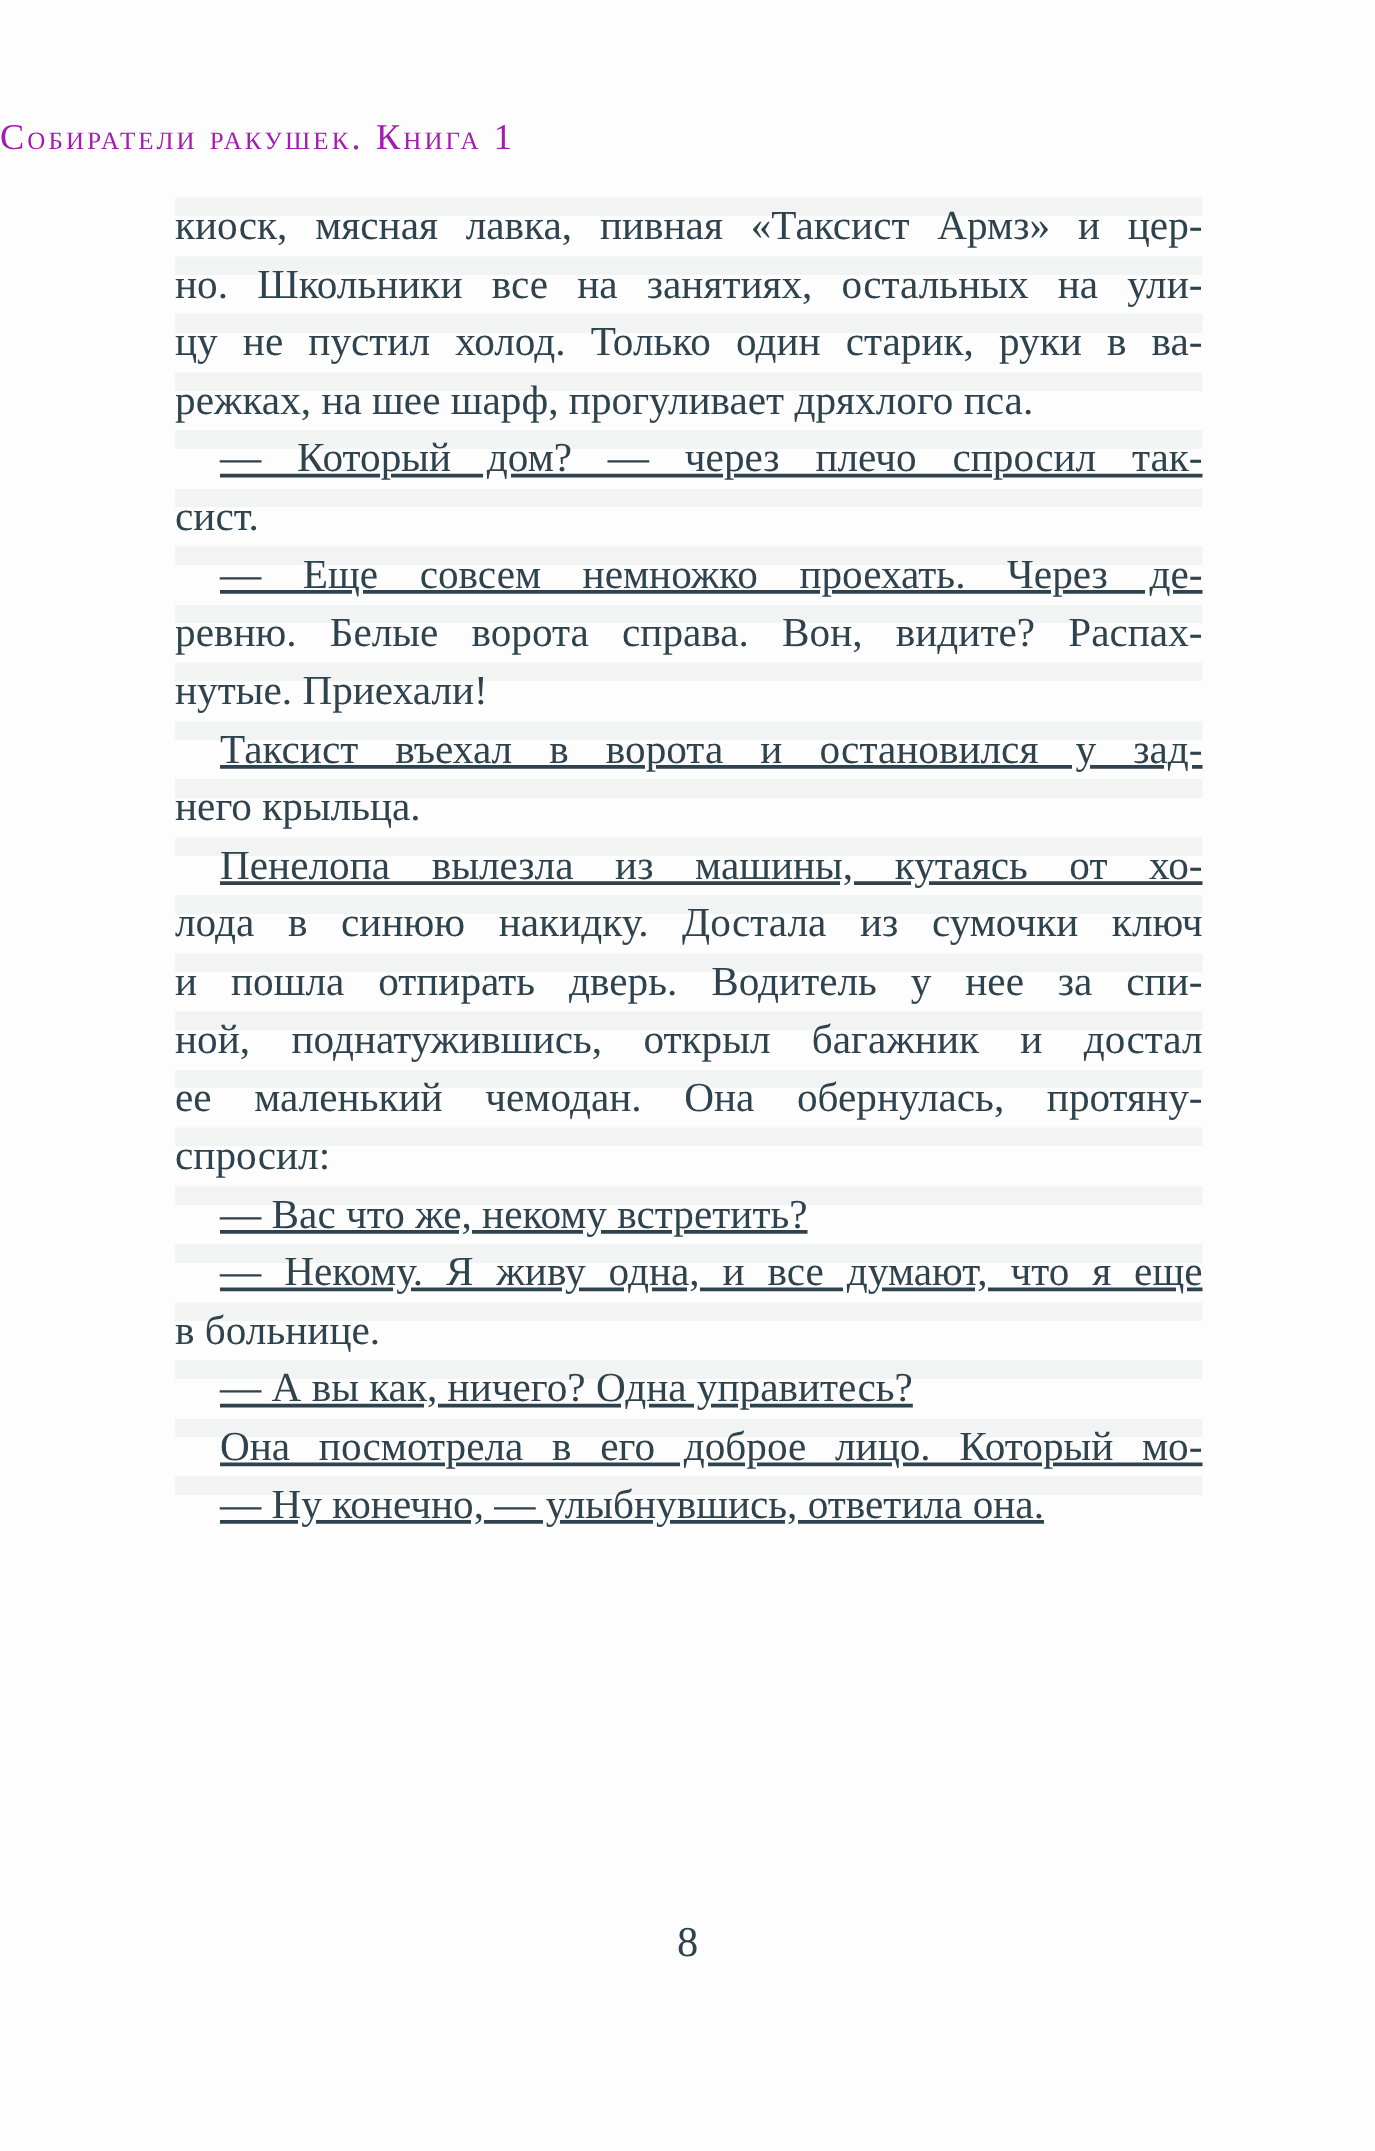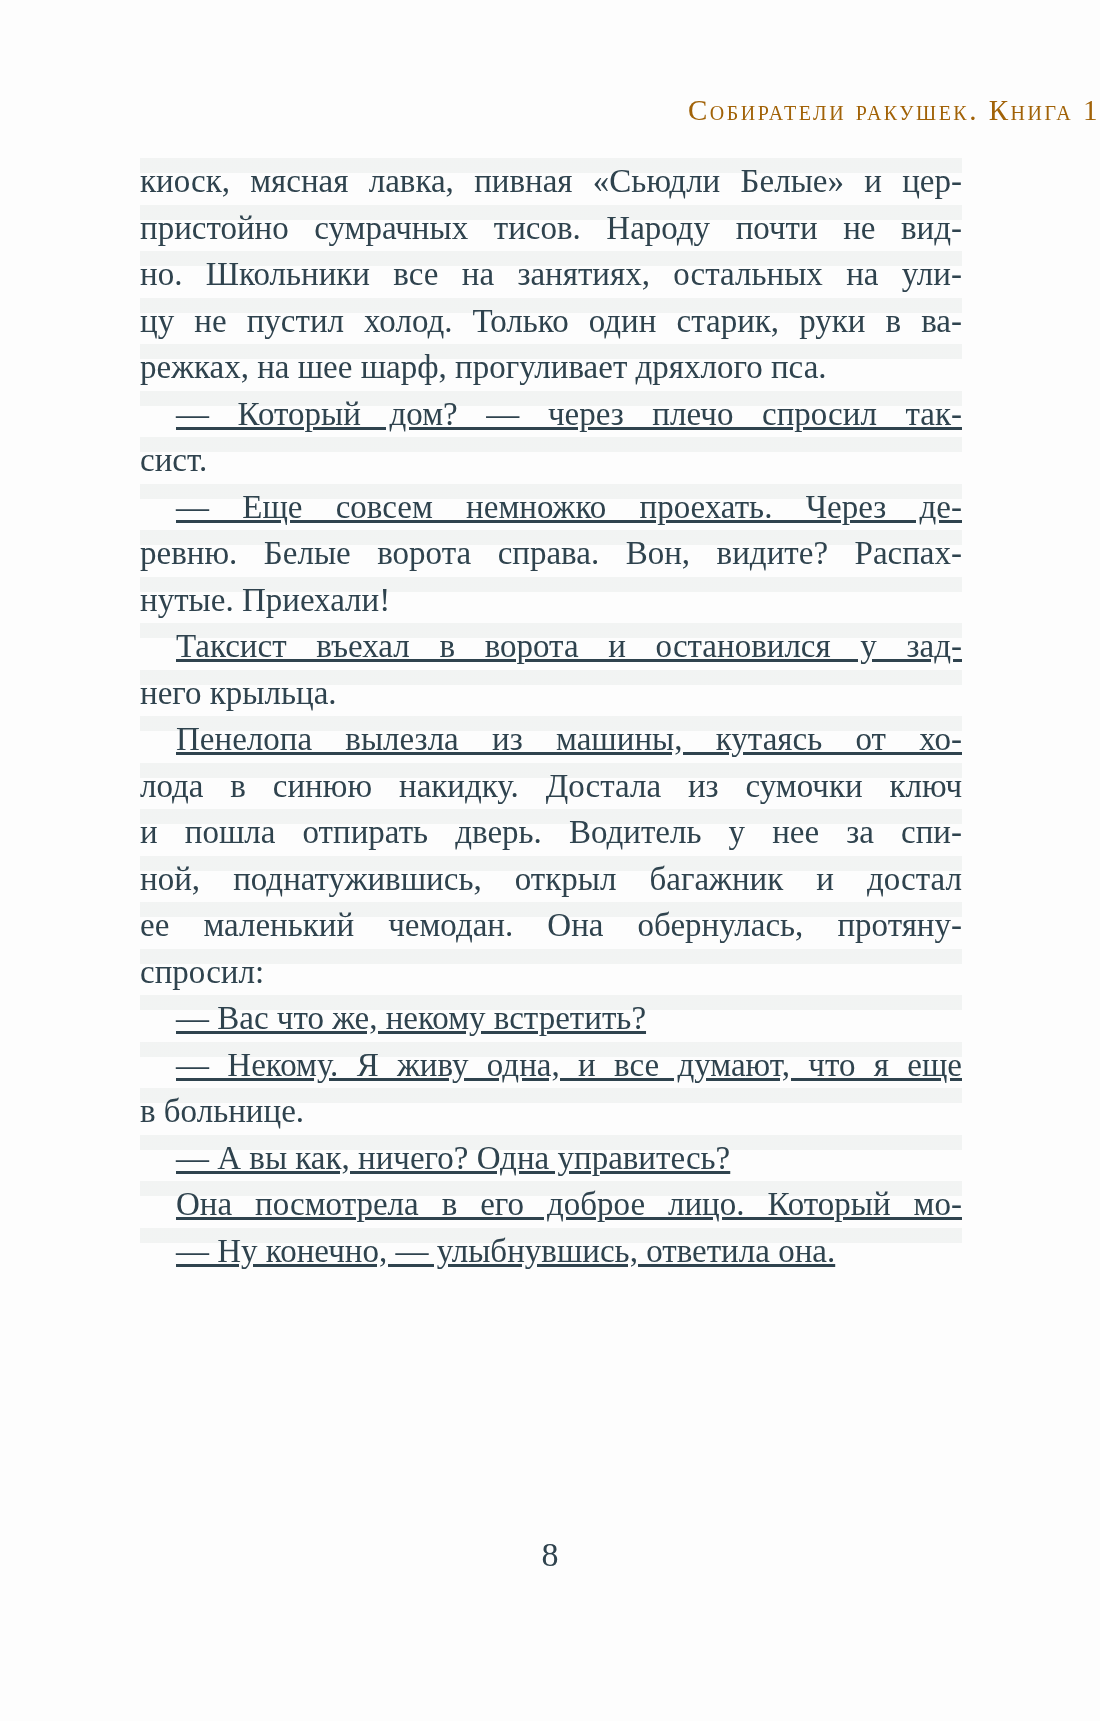--- a/index.html
+++ b/index.html
@@ -14,25 +14,25 @@
     background: #fdfdfd;
     font-family: "Liberation Serif", "DejaVu Serif", serif;
     color: #2f434e;
     overflow: hidden;
   }
   .running-header {
     position: absolute;
     top: 94px;
     left: 0;
     width: 100%;
-    text-align: right;
+    text-align: left;
     font-variant: small-caps;
     font-size: 29px;
     letter-spacing: 2.5px;
-    color: #a16207;
+    color: #a21caf;
   }
   .text-block {
     position: absolute;
     top: 158px;
     left: 140px;
     width: 822px;
     font-size: 33px;
     line-height: 46.5px;
     text-align: justify;
   }
@@ -69,22 +69,21 @@
 </style>
 </head>
 <body>
 
 <div class="page">
 
   <div class="running-header">Собиратели ракушек. Книга 1</div>
 
   <div class="text-block">
       <div class="paragraph">
-        <div class="line">киоск, мясная лавка, пивная «Сьюдли Белые» и цер-</div>
-        <div class="line">пристойно сумрачных тисов. Народу почти не вид-</div>
+        <div class="line">киоск, мясная лавка, пивная «Таксист Армз» и цер-</div>
         <div class="line">но. Школьники все на занятиях, остальных на ули-</div>
         <div class="line">цу не пустил холод. Только один старик, руки в ва-</div>
         <div class="line para-last">режках, на шее шарф, прогуливает дряхлого пса.</div>
       </div>
       <div class="paragraph">
         <div class="line indent">— Который дом? — через плечо спросил так-</div>
         <div class="line para-last">сист.</div>
       </div>
       <div class="paragraph">
         <div class="line indent">— Еще совсем немножко проехать. Через де-</div>

